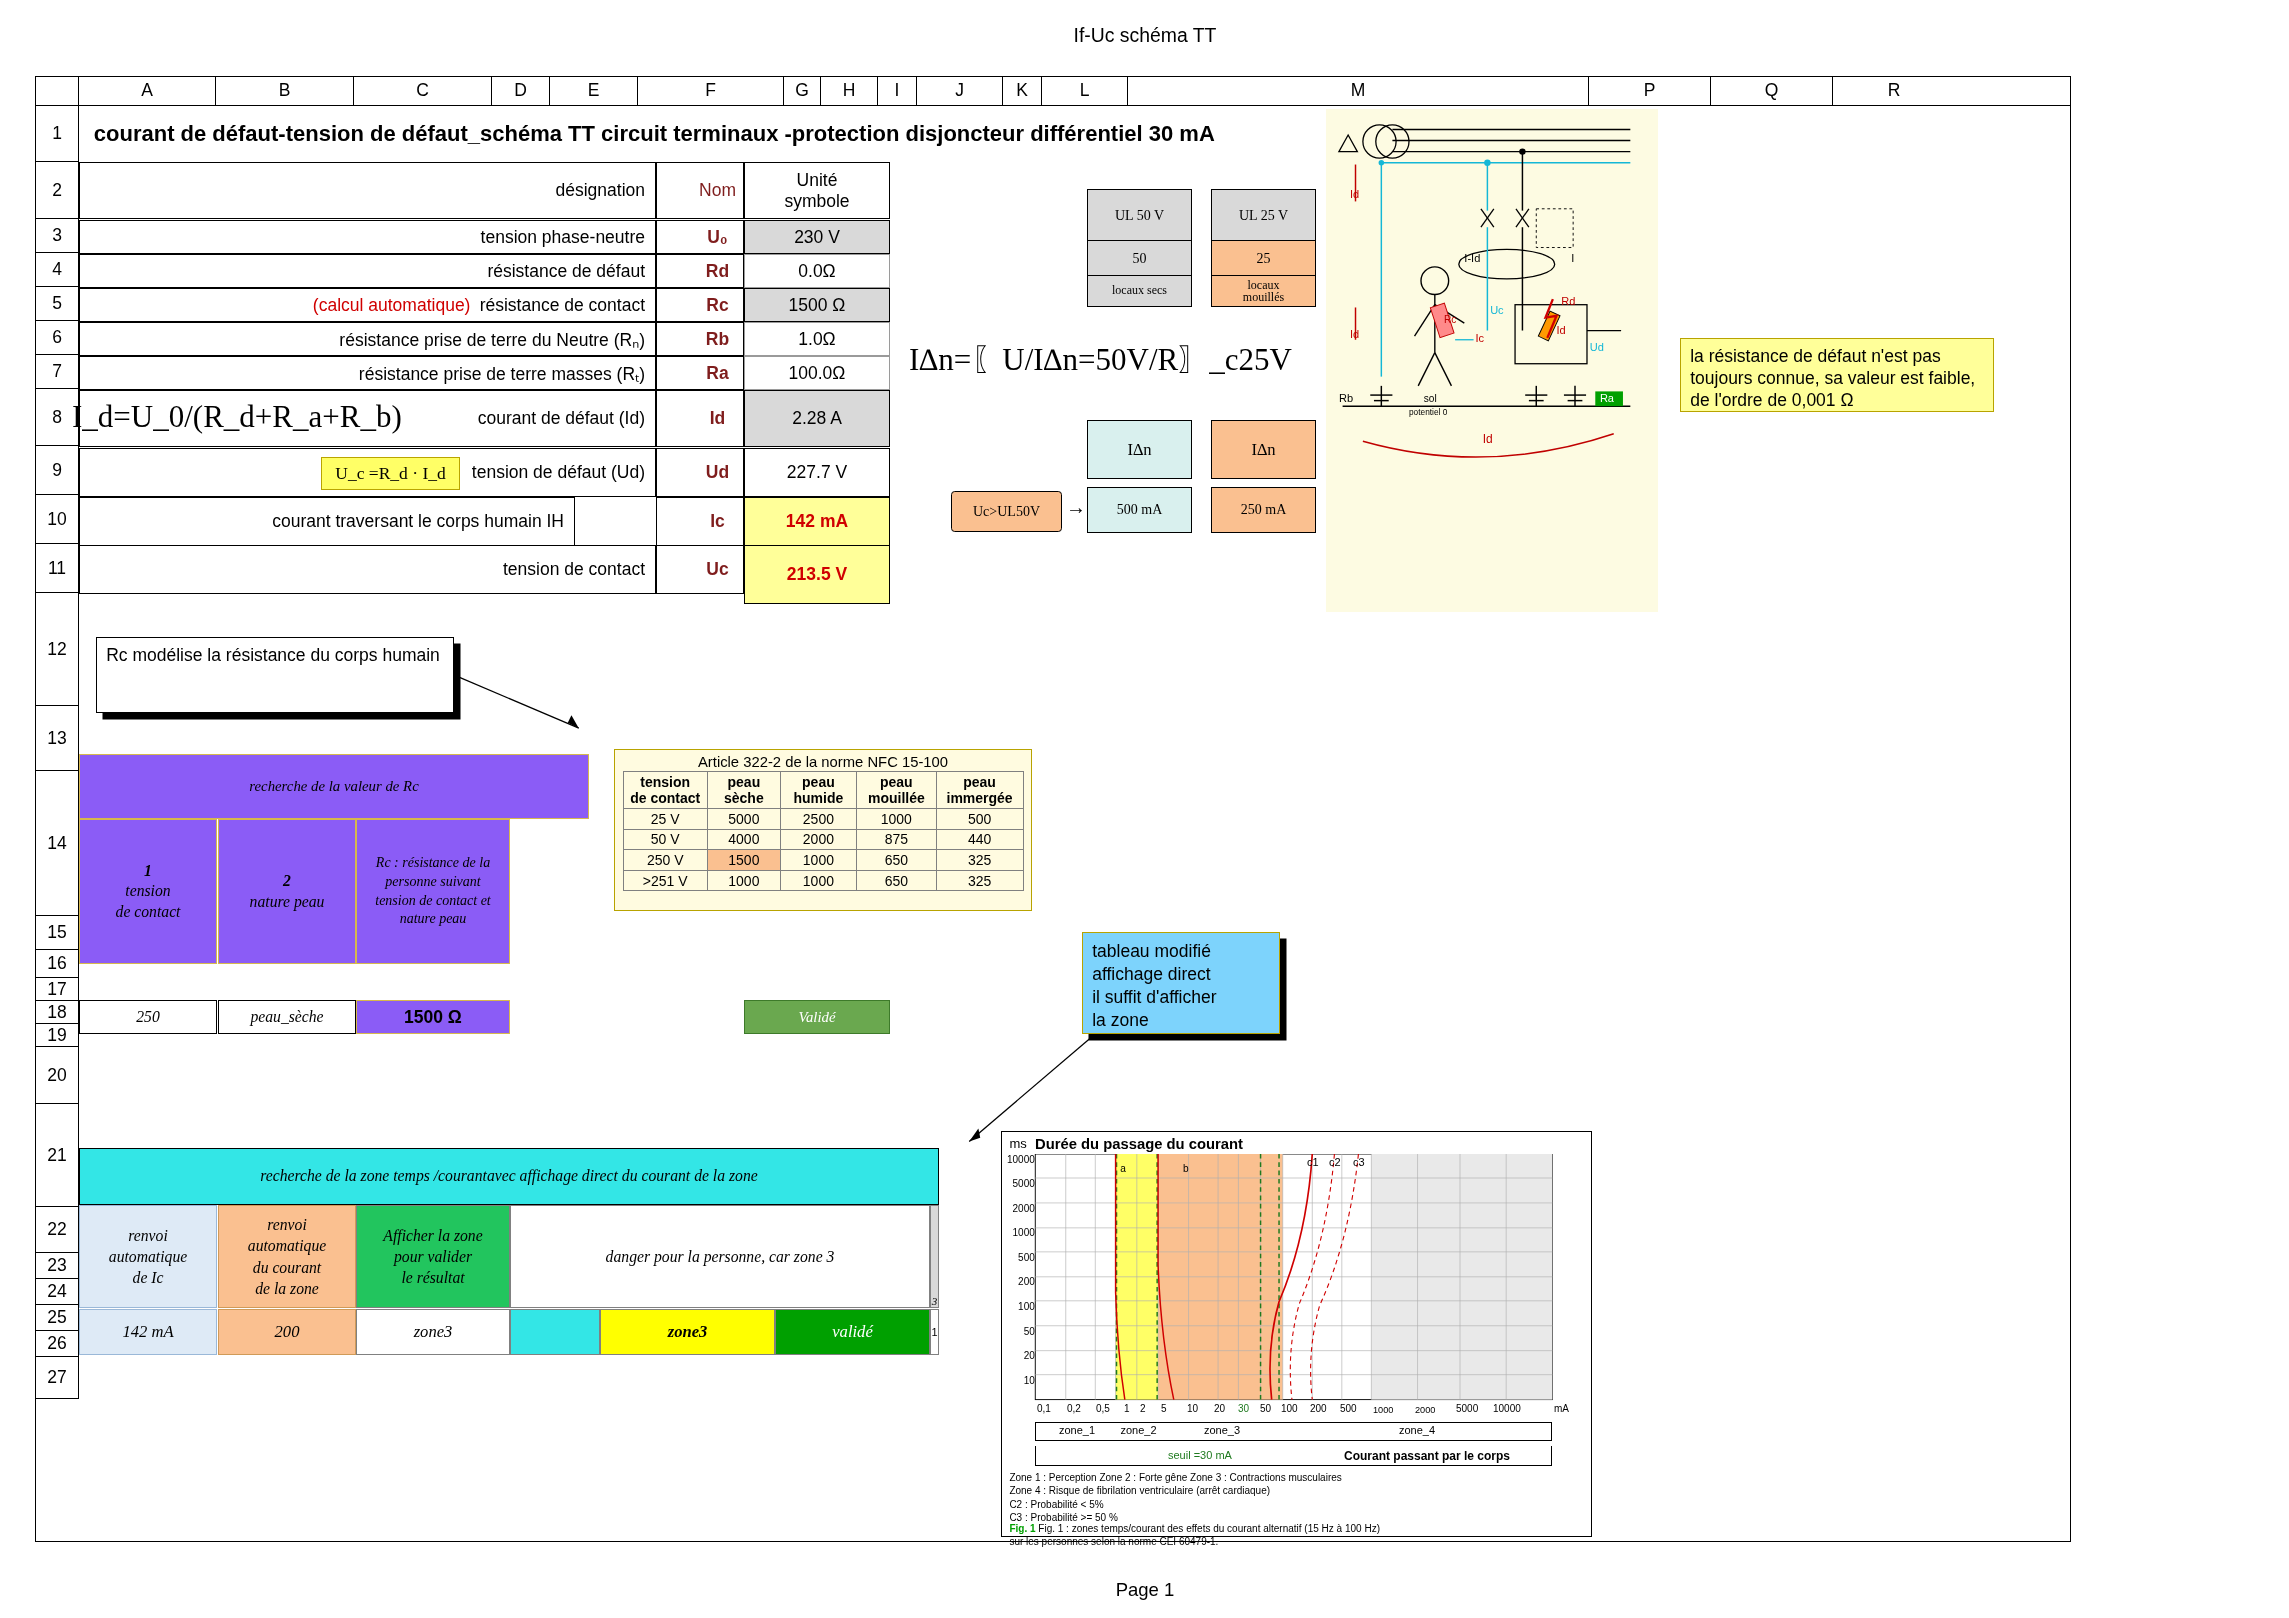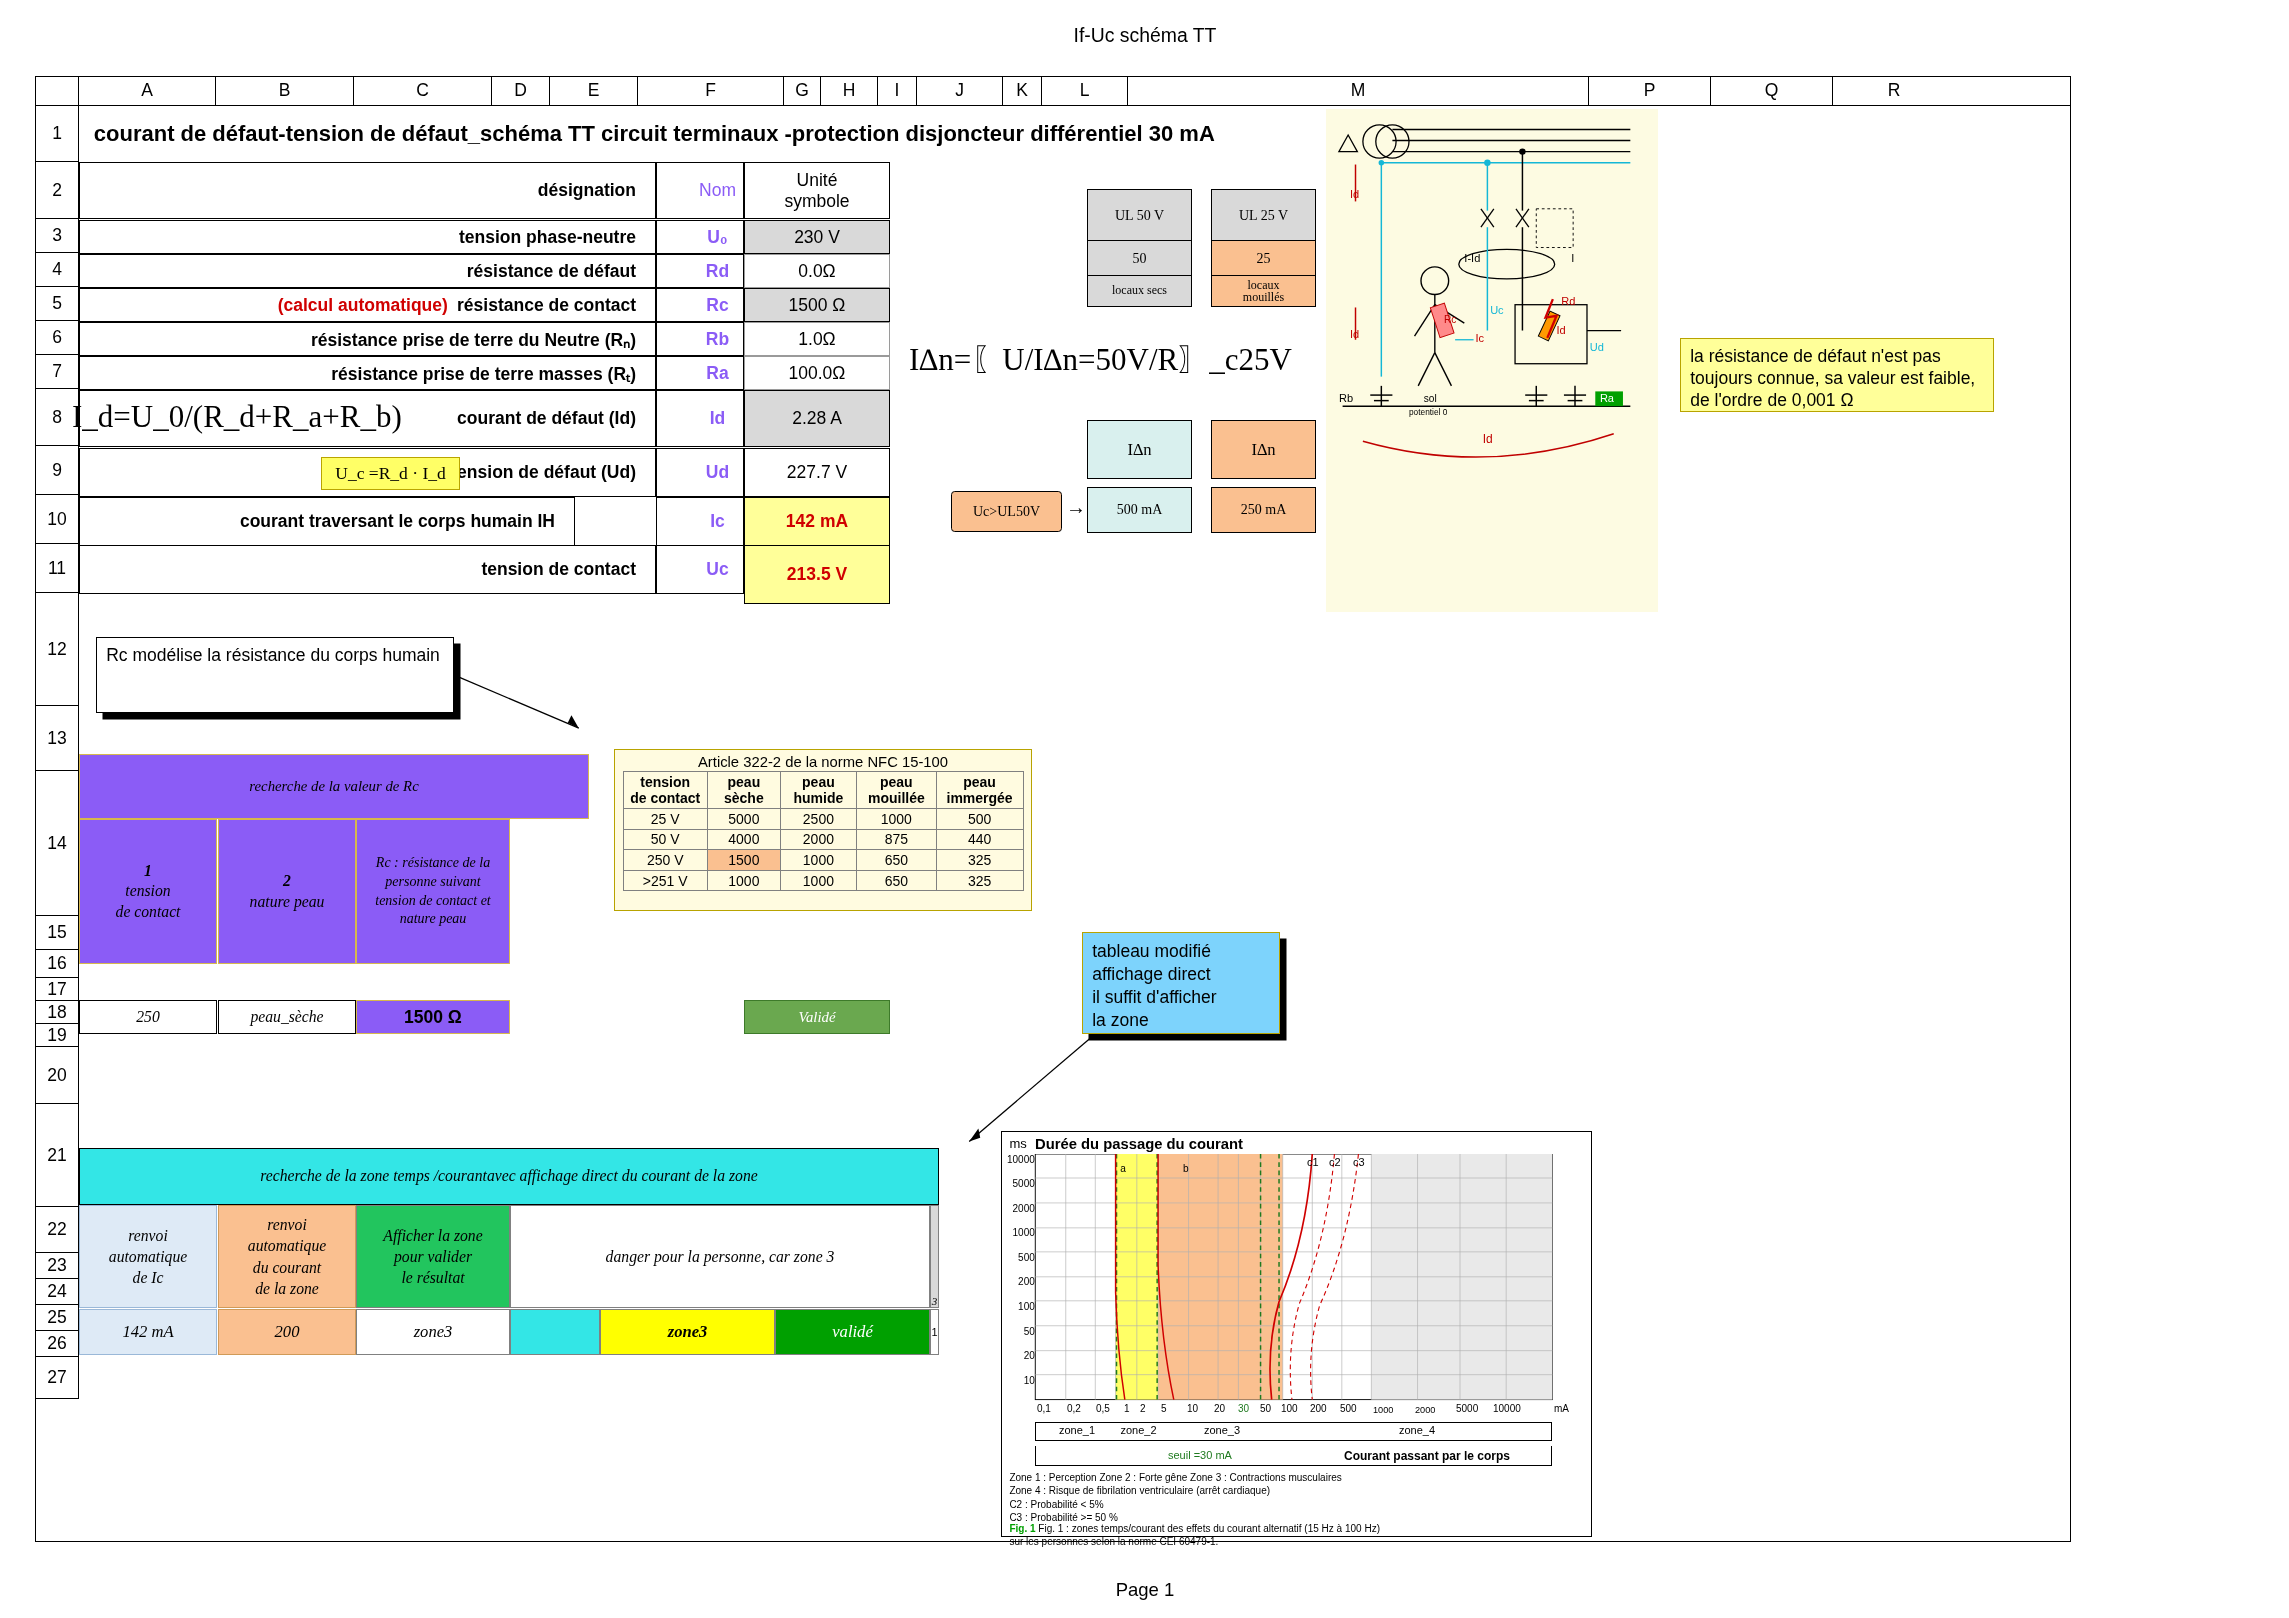--- a/index.html
+++ b/index.html
@@ -51,22 +51,22 @@
   }
   
   .cell{
     box-sizing:border-box;
     border:0.9px solid #000;
     display:flex;align-items:center;
     font-size:17.5px;
     background:#fff;
   }
   .ctr{justify-content:center;text-align:center;}
-  .rgt{justify-content:flex-end;text-align:right;padding-right:19px;font-weight:bold;}
-  .blue{color:#8b5cf6;padding-left:35px;}
+  .rgt{justify-content:flex-end;text-align:right;padding-right:10px;}
+  .blue{color:#7f1d1d;padding-left:35px;}
   .red{color:#d00000;}
   .gray{background:#d9d9d9;}
   .yellowbg{background:#ffff99;}
   .lightyellow{background:#8b5cf6;}
   .cyan{background:#33e6e6;}
   .bold{font-weight:bold;}
   .ital{font-style:italic;}
   .serif{font-family:"Liberation Serif",serif;}
   
   #title-cell{

